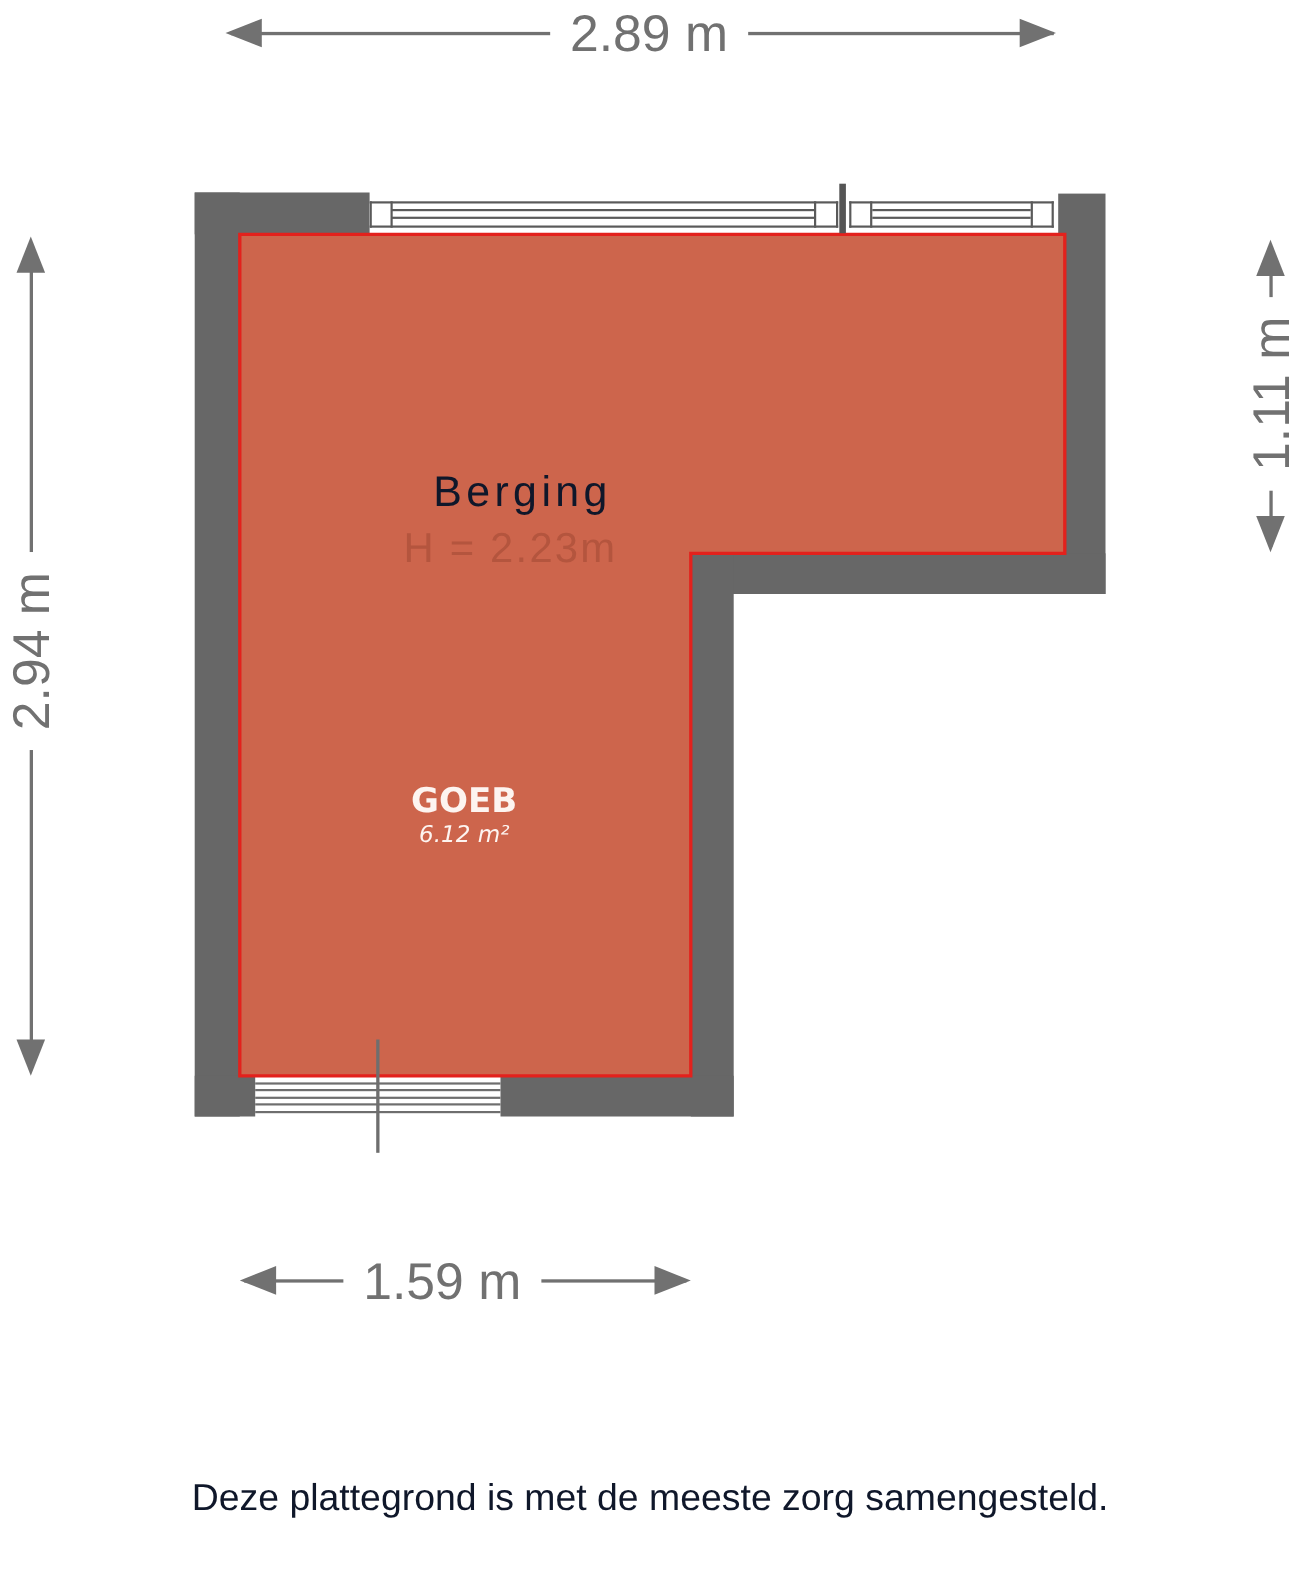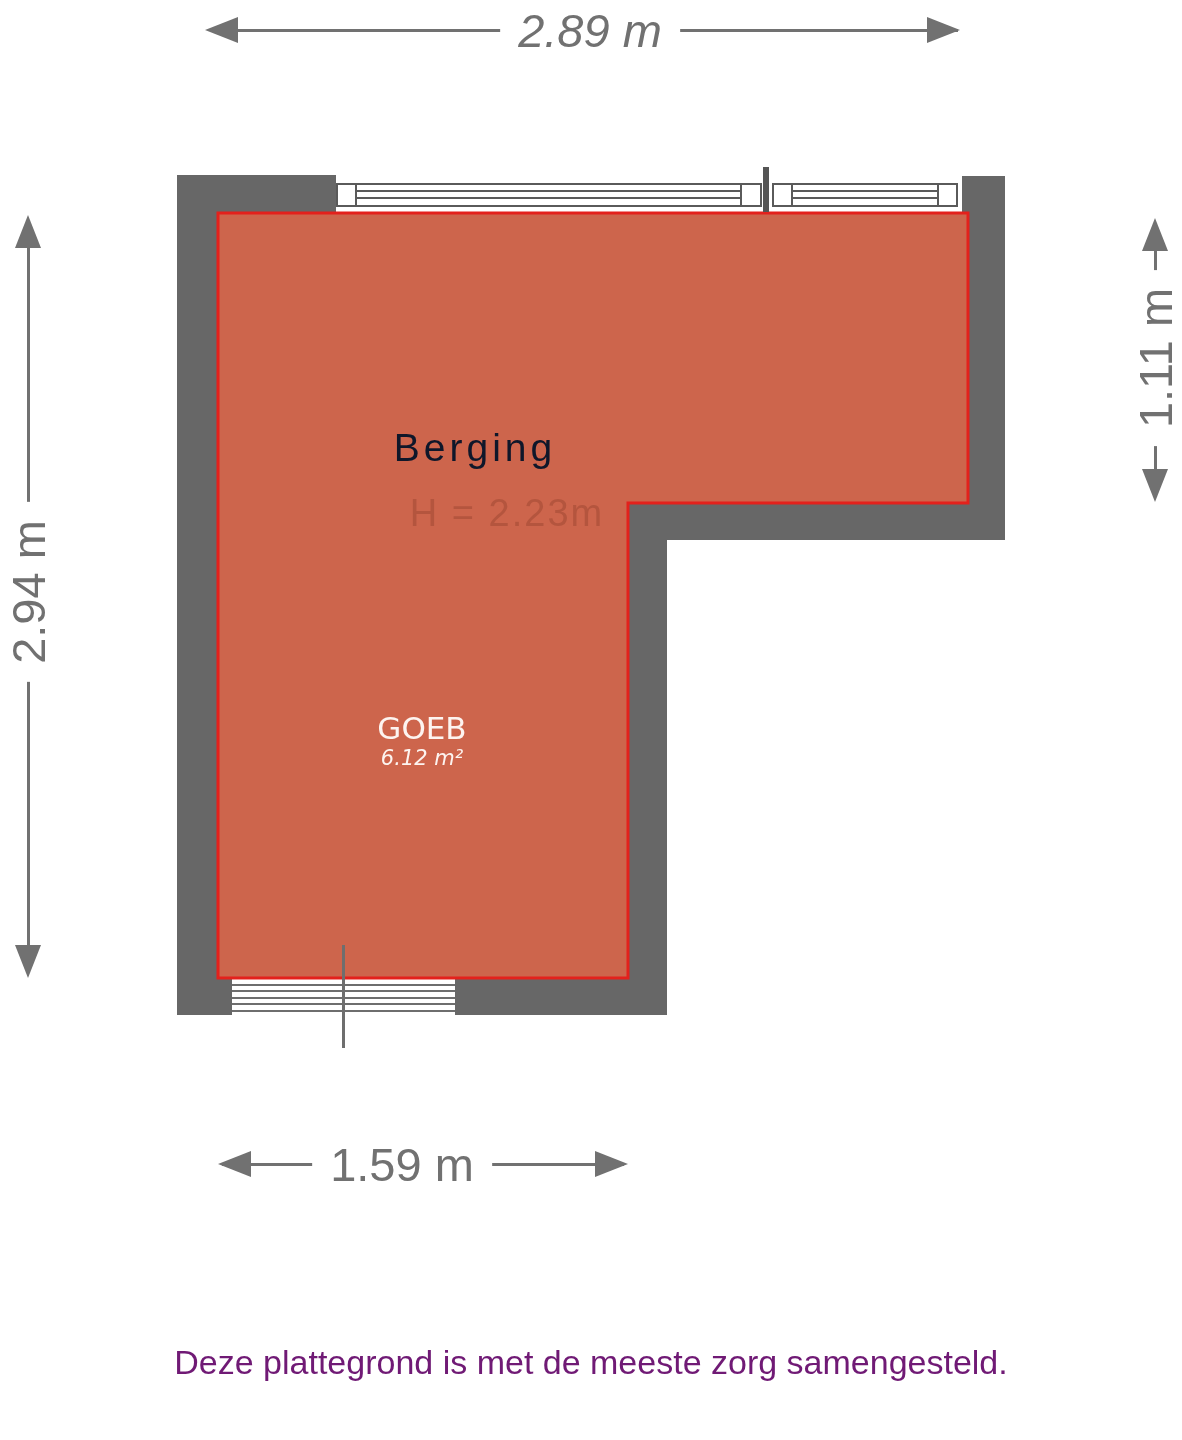--- a/index.html
+++ b/index.html
@@ -50,21 +50,21 @@
   }
 
   .footer {
     position: absolute;
     left: 0;
     top: 1340px;
     width: 100%;
     text-align: center;
     font-size: 34px;
     line-height: 45px;
-    color: #701a75;
+    color: #0f172a;
   }
 </style>
 </head>
 <body>
 
 <div id="stage">
 
   <svg id="plan-svg" width="1182" height="1440" viewBox="0 0 1182 1440">
 
     <g fill="#676767">
@@ -128,33 +128,33 @@
       <rect x="1154" y="224" width="3" height="273"></rect>
       <polygon points="1155,218 1142,251 1168,251"></polygon>
       <polygon points="1155,502 1142,469 1168,469"></polygon>
 
       <rect x="222" y="1163" width="402" height="3"></rect>
       <polygon points="218,1164 251,1151 251,1177"></polygon>
       <polygon points="628,1164 595,1151 595,1177"></polygon>
     </g>
   </svg>
 
-  <div class="overlay dim" style="left:590px; top:30px;font-style:italic;">2.89 m</div>
+  <div class="overlay dim" style="left:590px; top:30px;">2.89 m</div>
 
   <div class="overlay dim vert" style="left:28px; top:592px;">2.94 m</div>
 
   <div class="overlay dim vert" style="left:1155px; top:358px;">1.11 m</div>
 
   <div class="overlay dim" style="left:402px; top:1164px;">1.59 m</div>
 
   <div class="overlay room-name" style="left:475px; top:448px;">Berging</div>
 
-  <div class="overlay room-height" style="left:464px; top:513px;margin-left:43px;">H = 2.23m</div>
+  <div class="overlay room-height" style="left:464px; top:499px;">H = 2.23m</div>
 
-  <div class="overlay room-code" style="left:422px; top:728px;">GOEB</div>
+  <div class="overlay room-code" style="left:422px; top:728px;font-weight:bold;">GOEB</div>
 
   <div class="overlay room-area" style="left:422px; top:758px;font-style:italic;">6.12 m²</div>
 
   <div class="footer">
     <div>Deze plattegrond is met de meeste zorg samengesteld.</div>
   </div>
 
 </div>
 
 </body></html>

